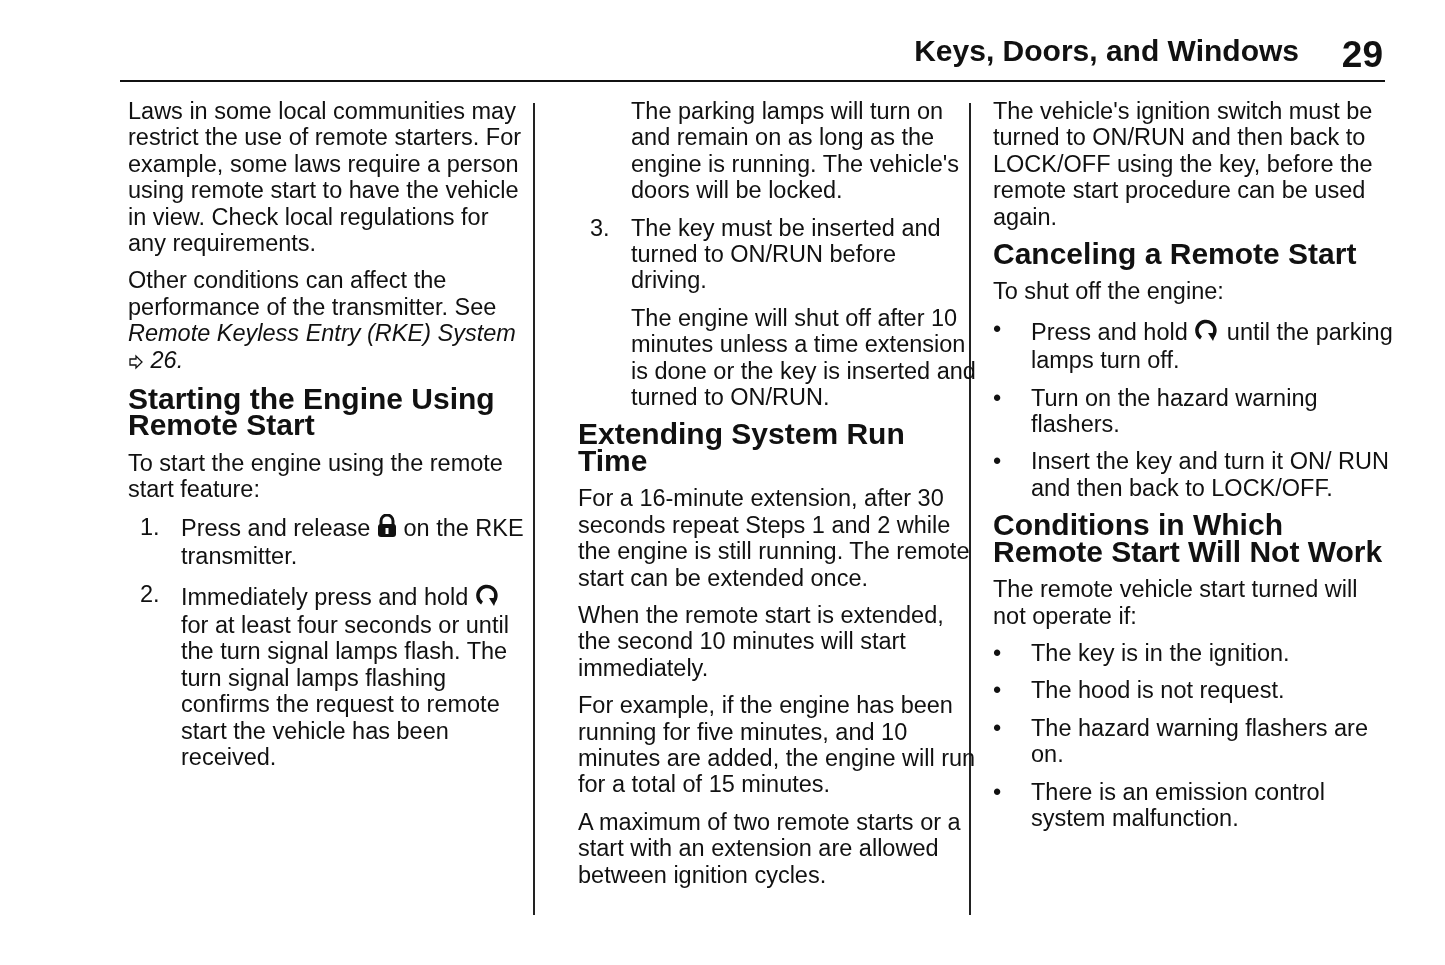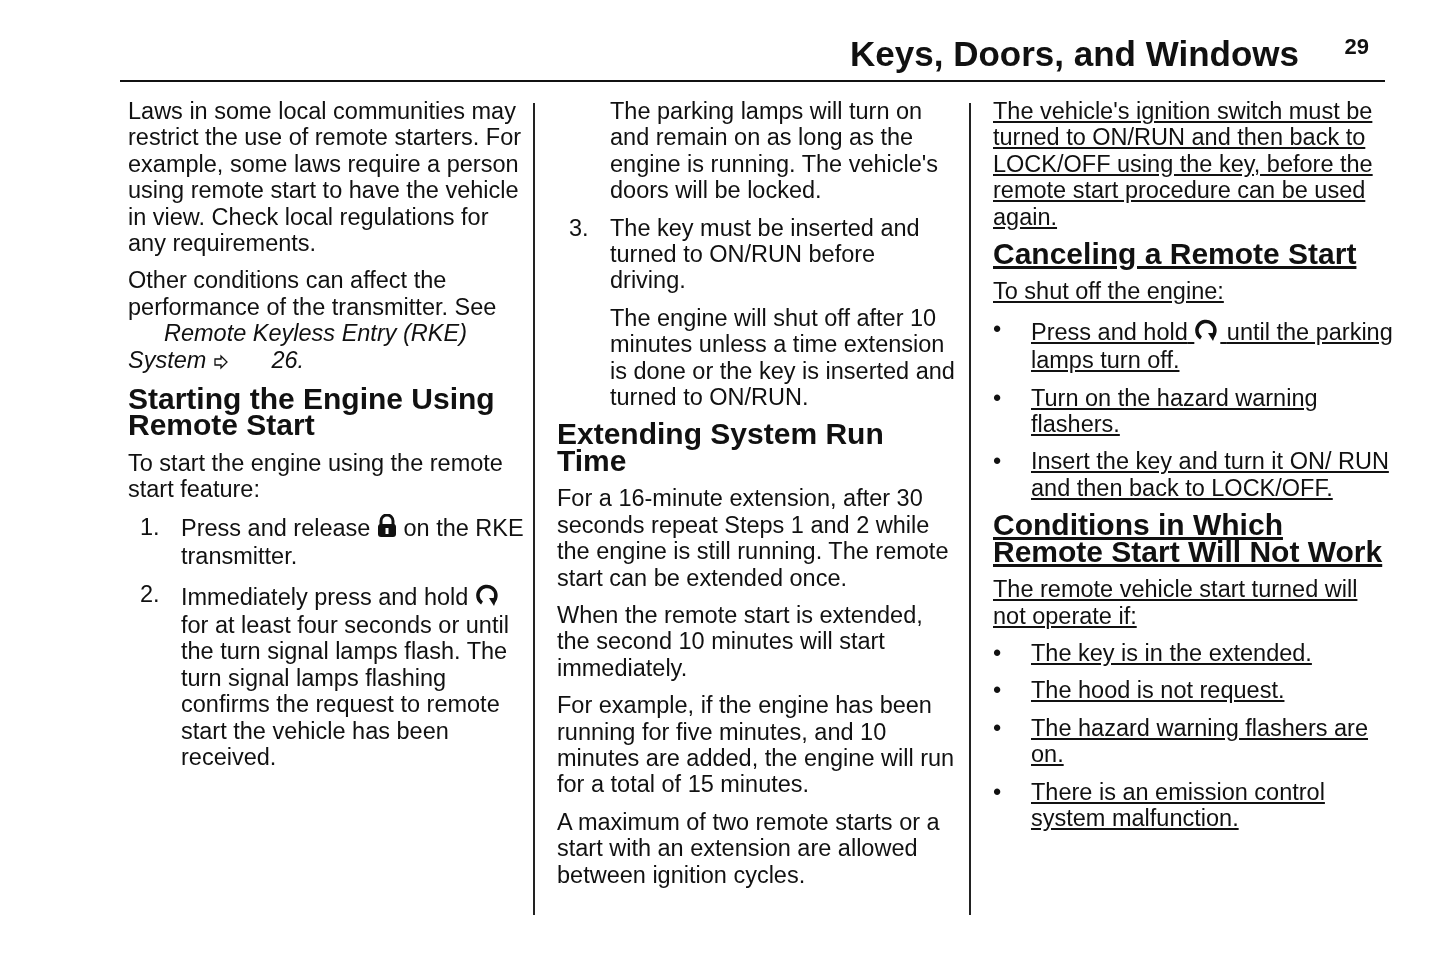--- a/index.html
+++ b/index.html
@@ -5,37 +5,37 @@
   html, body { margin: 0; padding: 0; background: #ffffff; }
   body {
     width: 1445px; height: 965px; position: relative; overflow: hidden;
     font-family: "Liberation Sans", sans-serif; color: #111111;
   }
   .header {
     position: absolute; left: 120px; top: 30px; width: 1265px; height: 50px;
     border-bottom: 2px solid #111;
   }
   .header .title {
-    position: absolute; right: 86px; top: 4px; font-weight: bold; font-size: 35px;
+    position: absolute; right: 86px; top: 4px; font-weight: bold; font-size: 30px;
   }
   .header .page {
-    position: absolute; right: 16px; top: 4px; font-weight: bold; font-size: 22px;
+    position: absolute; right: 2px; top: 4px; font-weight: bold; font-size: 37px;
   }
   .col {
     position: absolute; top: 98px; font-size: 23.5px; line-height: 26.4px;
   }
   .col1 { left: 128px; width: 400px; }
-  .col2 { left: 557px; width: 400px; }
-  .col3 { left: 993px; width: 400px; text-decoration: underline; }
+  .col2 { left: 578px; width: 400px; }
+  .col3 { left: 993px; width: 400px; }
   .divider { position: absolute; top: 103px; width: 2px; height: 812px; background: #222; }
   .d1 { left: 533px; }
   .d2 { left: 969px; }
   p { margin: 0 0 11px 0; }
   h3 { margin: 0 0 11px 0; font-size: 30px; font-weight: bold; line-height: 26.4px; }
-  .it { font-style: italic; margin-left: 36px; }
+  .it { font-style: italic; }
   .num-item { position: relative; padding-left: 53px; margin-bottom: 11px; }
   .num-item .num { position: absolute; left: 12px; top: 0; }
   .indent { padding-left: 53px; }
   .bul-item { position: relative; padding-left: 38px; margin-bottom: 11px; }
   .bul-item .bul { position: absolute; left: 0; top: 0; }
   .icon { display: inline-block; vertical-align: -2px; }
 </style>
 </head>
 <body>
 
@@ -120,21 +120,21 @@
     <span>Turn on the hazard warning flashers.</span>
   </div>
   <div class="bul-item">
     <span class="bul">•</span>
     <span>Insert the key and turn it ON/ RUN and then back to LOCK/OFF.</span>
   </div>
   <h3>Conditions in Which Remote Start Will Not Work</h3>
   <p>The remote vehicle start turned will not operate if:</p>
   <div class="bul-item">
     <span class="bul">•</span>
-    <span>The key is in the extended.</span>
+    <span>The key is in the ignition.</span>
   </div>
   <div class="bul-item">
     <span class="bul">•</span>
     <span>The hood is not request.</span>
   </div>
   <div class="bul-item">
     <span class="bul">•</span>
     <span>The hazard warning flashers are on.</span>
   </div>
   <div class="bul-item">

